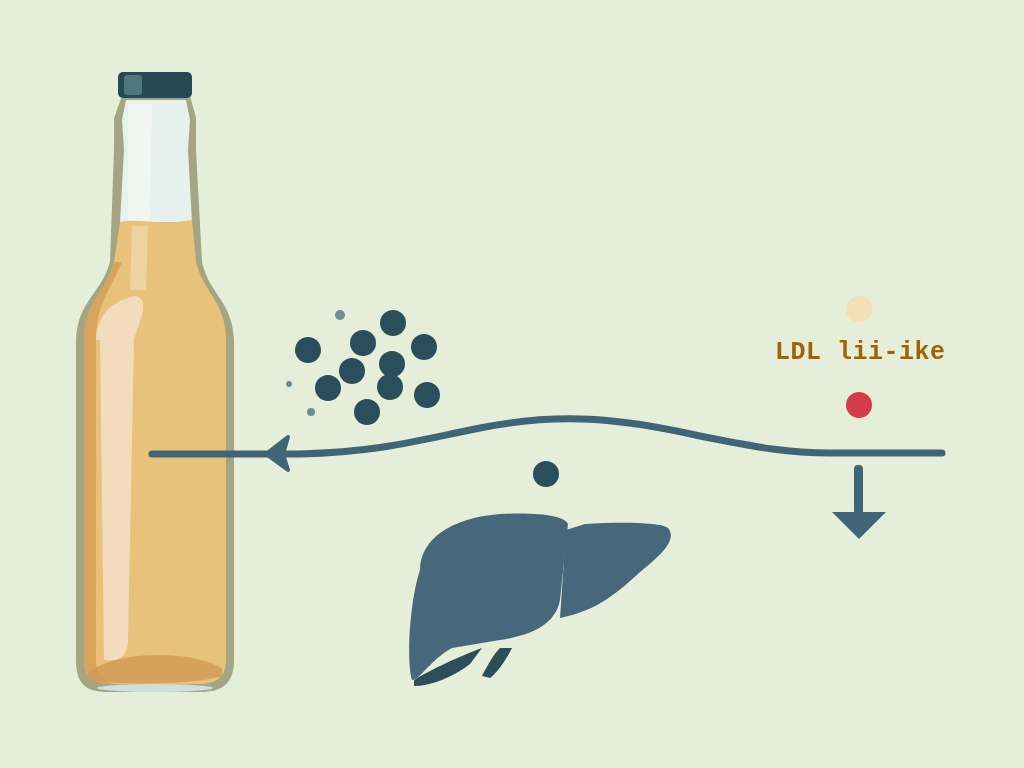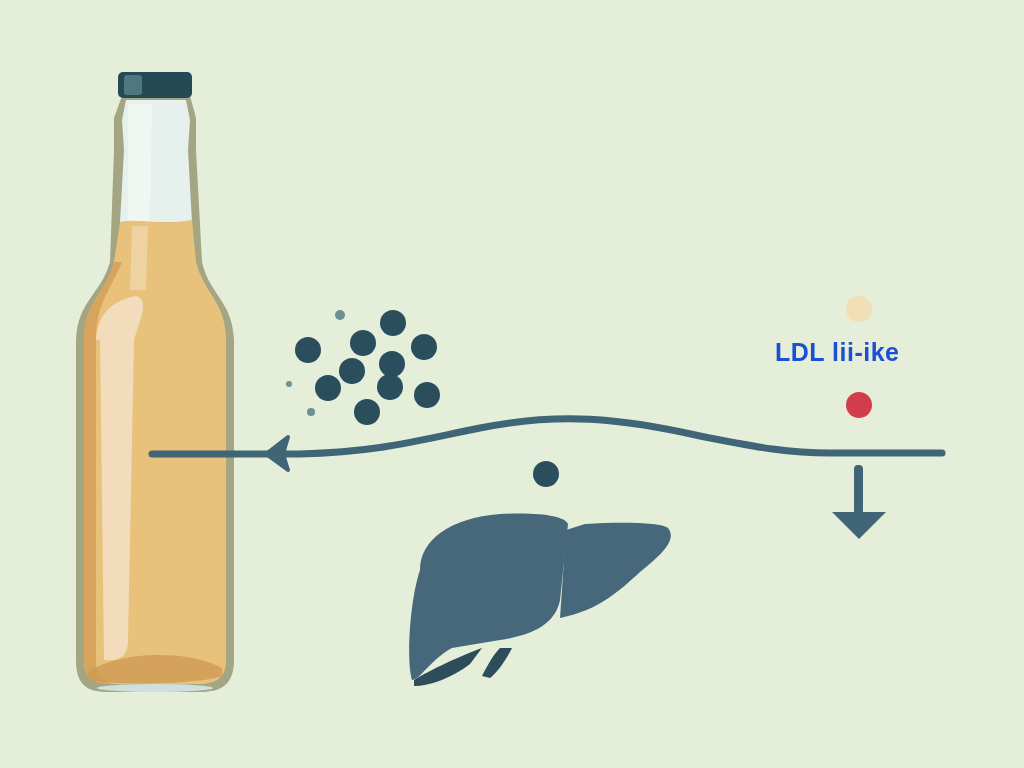--- a/index.html
+++ b/index.html
@@ -6,25 +6,25 @@
     body {
       width: 1024px; height: 768px; overflow: hidden;
       background: #e5eed8;
       position: relative;
       font-family: "DejaVu Sans", sans-serif;
     }
     #scene { position: absolute; left: 0; top: 0; width: 1024px; height: 768px; }
     .label {
       position: absolute;
       left: 775px; top: 338px;
-      font-family: Liberation Sans, sans-serif;
+      font-family: Liberation Mono, monospace;
       font-weight: bold;
       font-size: 25px;
       letter-spacing: 0.5px;
-      color: #1d4ed8;
+      color: #a16207;
       white-space: nowrap;
     }
   </style>
 </head>
 <body>
 
 <svg id="scene" viewBox="0 0 1024 768" xmlns="http://www.w3.org/2000/svg">
 
   <g>
 

